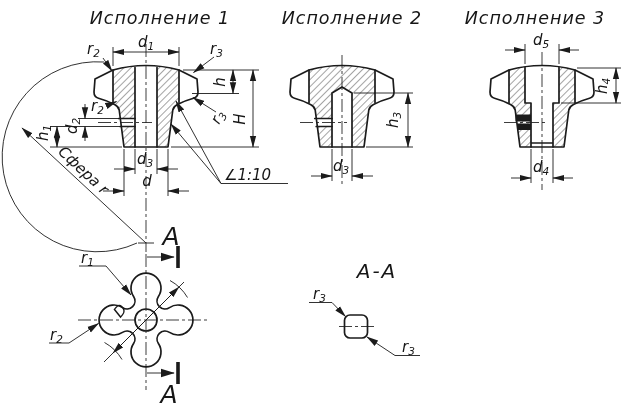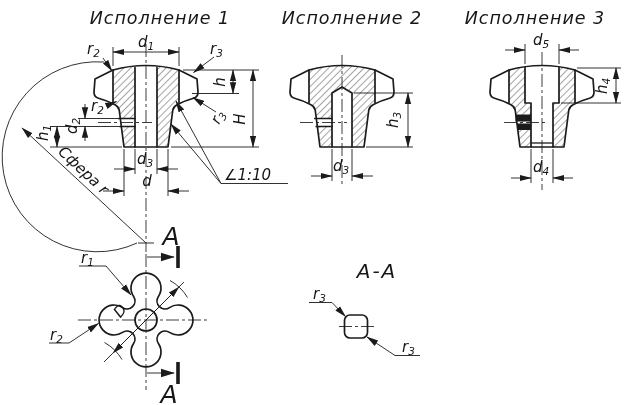--- a/index.html
+++ b/index.html
@@ -1,16 +1,16 @@
 <!DOCTYPE html>
 <html><head>
 <meta charset="utf-8">
 <style>
   html,body{margin:0;padding:0;background:#ffffff;}
-  .stage{position:relative;width:625px;height:405px;background:#ffffff;overflow:hidden;}
+  .stage{position:relative;width:625px;height:405px;background:#ffffff;overflow:hidden;border-radius:10px;}
   svg{display:block;}
   .t{font-family:"DejaVu Sans",sans-serif;font-style:italic;fill:#161616;}
   .title{font-size:17.5px;letter-spacing:1px;}
   .dim{font-size:15px;}
   .dim .sub{font-size:10.5px;}
   .big{font-size:25px;}
   .sec{font-size:20px;letter-spacing:2px;}
   .thick{stroke:#1b1b1b;stroke-width:1.7;fill:none;stroke-linejoin:round;stroke-linecap:round;}
   .mid{stroke:#1b1b1b;stroke-width:1.3;fill:none;}
   .thin{stroke:#1b1b1b;stroke-width:0.9;fill:none;}

